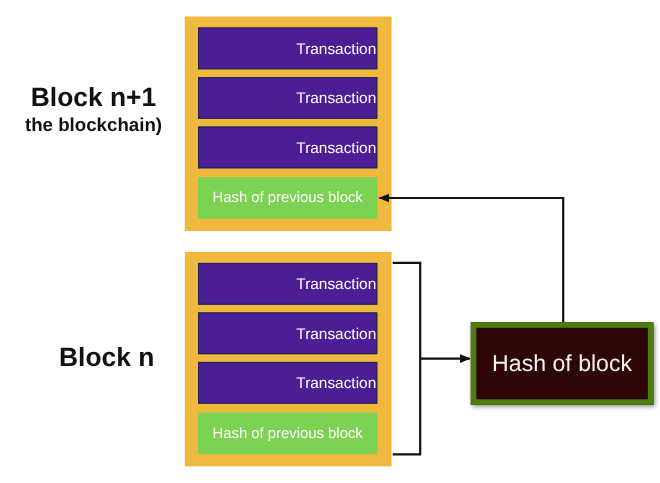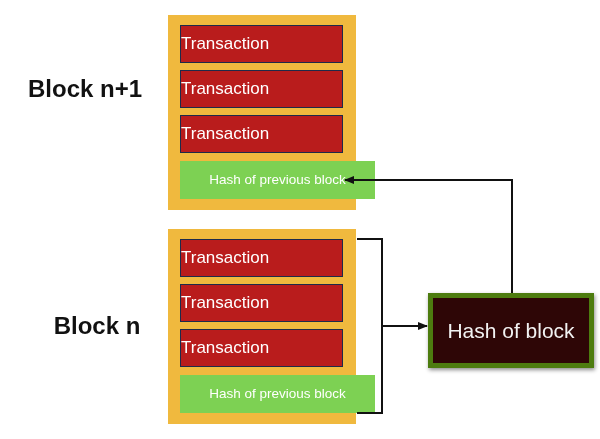--- a/index.html
+++ b/index.html
@@ -2,34 +2,35 @@
 <html><head>
 <meta charset="utf-8">
 <style>
   html, body { margin:0; padding:0; background:#ffffff; }
   body { width:600px; height:439px; position:relative; overflow:hidden;
          font-family:"Liberation Sans", sans-serif; }
   .label { position:absolute; text-align:center; color:#111; font-weight:bold; }
   .block-title { font-size:24px; line-height:28px; }
   .block-sub { font-size:17px; line-height:22px; }
   .block { position:absolute; left:168px; width:188px; height:195px; background:#f0b93e; }
-  .tx { position:absolute; left:12px; width:161px; height:36px; background:#b91c1c;
-        border:1px solid #1e2a4a; color:#fff; font-size:17px; line-height:36px; text-align:left; }
-  .hp { position:absolute; left:12px; width:195px; height:38px; background:#7dd153;
+  .tx { position:absolute; left:12px; width:161px; height:36px; background:#4c1d95;
+        border:1px solid #1e2a4a; color:#fff; font-size:14px; line-height:36px; text-align:right; }
+  .hp { position:absolute; left:12px; width:163px; height:38px; background:#7dd153;
         color:#fff; font-size:13.5px; line-height:38px; text-align:center; }
   .hashbox { position:absolute; left:428px; top:293px; width:156px; height:65px; background:#2e0606;
              border:5px solid #4d7c0f; box-shadow:1px 2px 4px rgba(0,0,0,0.45);
              color:#f2f2f2; font-size:21px; line-height:65px; text-align:center; }
   svg.conn { position:absolute; left:0; top:0; }
 </style>
 </head>
 <body>
 
 <div class="label" style="left:0; top:75px; width:170px;">
   <div class="block-title">Block n+1</div>
+  <div class="block-sub">the blockchain)</div>
 </div>
 
 <div class="label" style="left:12px; top:312px; width:170px;">
   <div class="block-title">Block n</div>
 </div>
 
 <div class="block" style="top:15px;">
   <div class="tx" style="top:10px;">Transaction</div>
   <div class="tx" style="top:55px;">Transaction</div>
   <div class="tx" style="top:100px;">Transaction</div>

